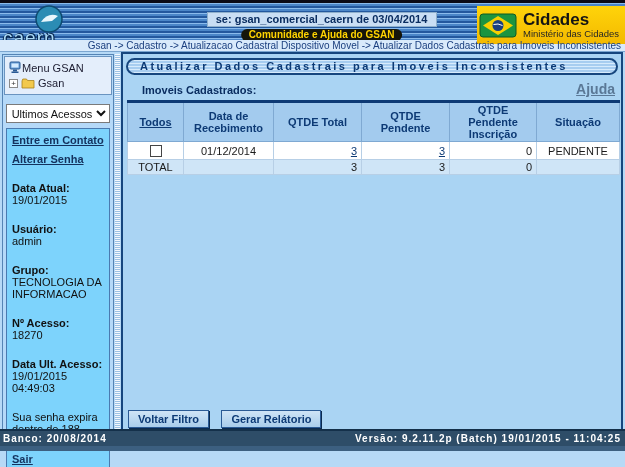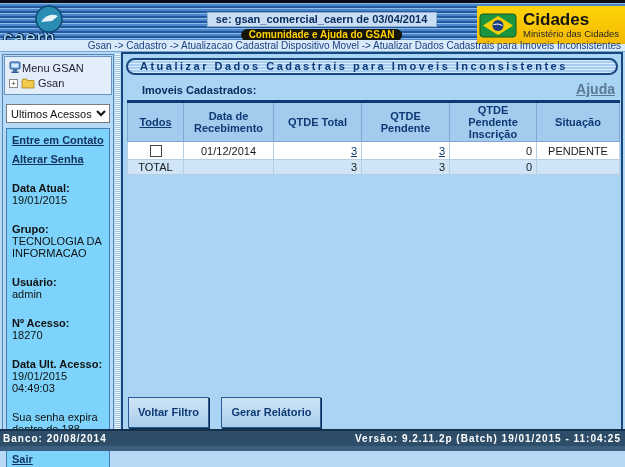--- a/index.html
+++ b/index.html
@@ -36,21 +36,21 @@
 
   
   .sidebar { position:absolute; left:2px; top:54px; width:112px; height:389px;
     background:#b5d9f8; border:1px solid #5584b4; z-index:1; }
   .menu-box { margin:1px; background:#e4eefb; border:1px solid #6a94c0; padding:3px 2px 5px 4px; }
   .menu-row { display:flex; align-items:center; gap:1px; font-size:11px; color:#1c1c30; padding:1px 0; }
   .tree-row { display:flex; align-items:center; gap:3px; font-size:11px; color:#1c1c30; padding:2px 0 0 0; }
   .expand-box { width:9px; height:9px; border:1px solid #8a8a8a; background:#fff; font-size:8px;
     line-height:7px; text-align:center; color:#333; }
   .side-select { display:block; margin:9px auto 4px; width:104px; height:19px; font-size:11px;
-    font-family:"Liberation Sans",sans-serif; background:#fff; border:1px solid #7a7a7a; color:#111; }
+    font-family:"Liberation Sans",sans-serif; background:#fff; border:1px solid #7a7a7a; color:#111;text-align:center; }
   .info-box { margin:5px 3px; background:#7dd3fc; border:1px solid #4a7ab0; padding:5px; font-size:11px;
     line-height:12px; color:#111; }
   .info-box a { display:block; font-weight:bold; text-decoration:underline; color:#14325e; cursor:pointer; }
   .link-gap { margin-bottom:7px; }
   .ib { margin:17px 0; }
   .ib .lbl { font-weight:bold; }
   .notice { margin:7px 0 6px; }
 
   
   .divider { position:absolute; left:115px; top:54px; width:5px; height:389px; z-index:1;
@@ -76,21 +76,21 @@
   .grid td.num { text-align:right; }
   .grid td a { color:#0d3a75; text-decoration:underline; cursor:pointer; }
   .grid .th-link { text-decoration:underline; cursor:pointer; }
   .grid tr.total td { background:#cfe5f7; height:13px; padding:1px 4px; }
   .cb { display:inline-block; width:12px; height:12px; background:#fff; border:1px solid #444;
     vertical-align:middle; cursor:pointer; }
 
   .buttons { position:absolute; left:5px; bottom:13px; }
   .btn { font-family:"Liberation Sans",sans-serif; font-weight:bold; font-size:11px; color:#0d3a75;
     background:linear-gradient(180deg,#cfe4f6,#a9cdeb); border:1px solid #2a5a94;
-    box-shadow:1px 1px 0 #0a2a50; padding:1px 9px 2px; margin-right:8px; height:31px; cursor:pointer; }
+    box-shadow:1px 1px 0 #0a2a50; padding:1px 9px 2px; margin-right:8px; height:18px; cursor:pointer; }
 
   
   .footer { position:absolute; left:0; right:0; bottom:16px; height:22px; background:#2e4d68;
     border-top:2px solid #14304a; box-shadow:inset 0 -5px 0 #3c5f80; z-index:2;
     display:flex; justify-content:space-between; padding:2px 4px 0 3px; }
   .footer span { font-size:10px; font-weight:bold; color:#fff; letter-spacing:1px; white-space:nowrap; }
 </style>
 </head>
 <body>
 
@@ -145,26 +145,26 @@
   </select>
 
   <div class="info-box">
     <a class="link-gap">Entre em Contato</a>
     <a>Alterar Senha</a>
     <div class="ib">
       <div class="lbl">Data Atual:</div>
       <div>19/01/2015</div>
     </div>
     <div class="ib">
+      <div class="lbl">Usuário:</div>
+      <div>admin</div>
+    </div>
+    <div class="ib">
       <div class="lbl">Grupo:</div>
       <div>TECNOLOGIA DA INFORMACAO</div>
-    </div>
-    <div class="ib">
-      <div class="lbl">Usuário:</div>
-      <div>admin</div>
     </div>
     <div class="ib">
       <div class="lbl">Nº Acesso:</div>
       <div>18270</div>
     </div>
     <div class="ib">
       <div class="lbl">Data Ult. Acesso:</div>
       <div>19/01/2015 04:49:03</div>
     </div>
     <div class="notice">Sua senha expira dentro de 188 dia(s).</div>

